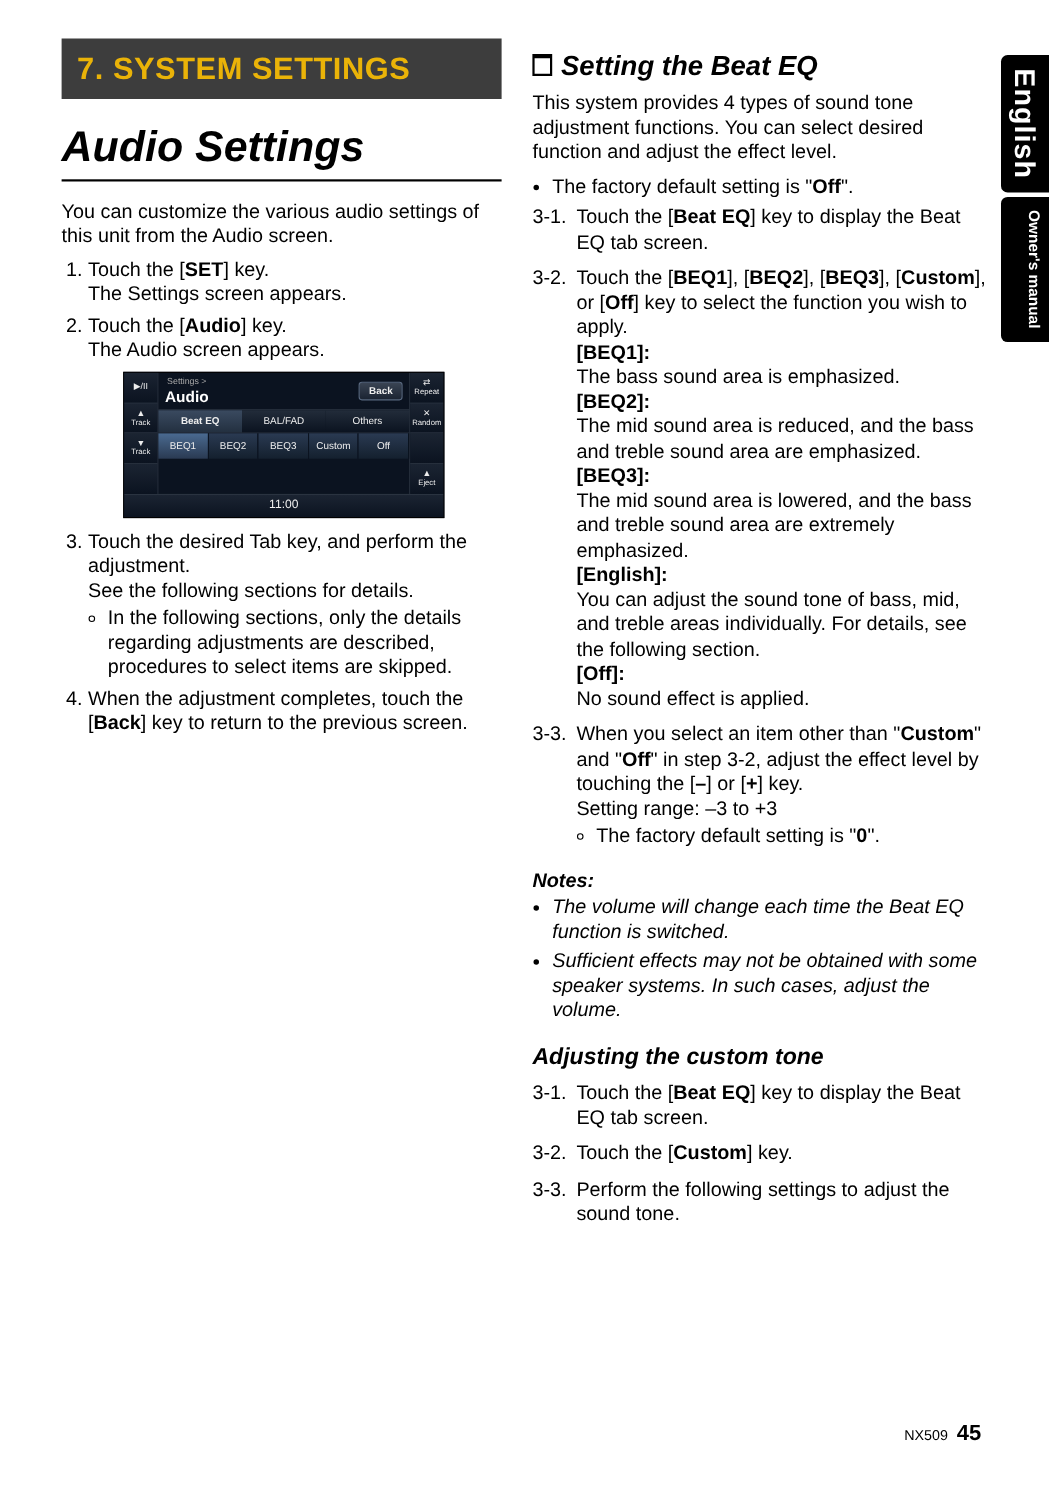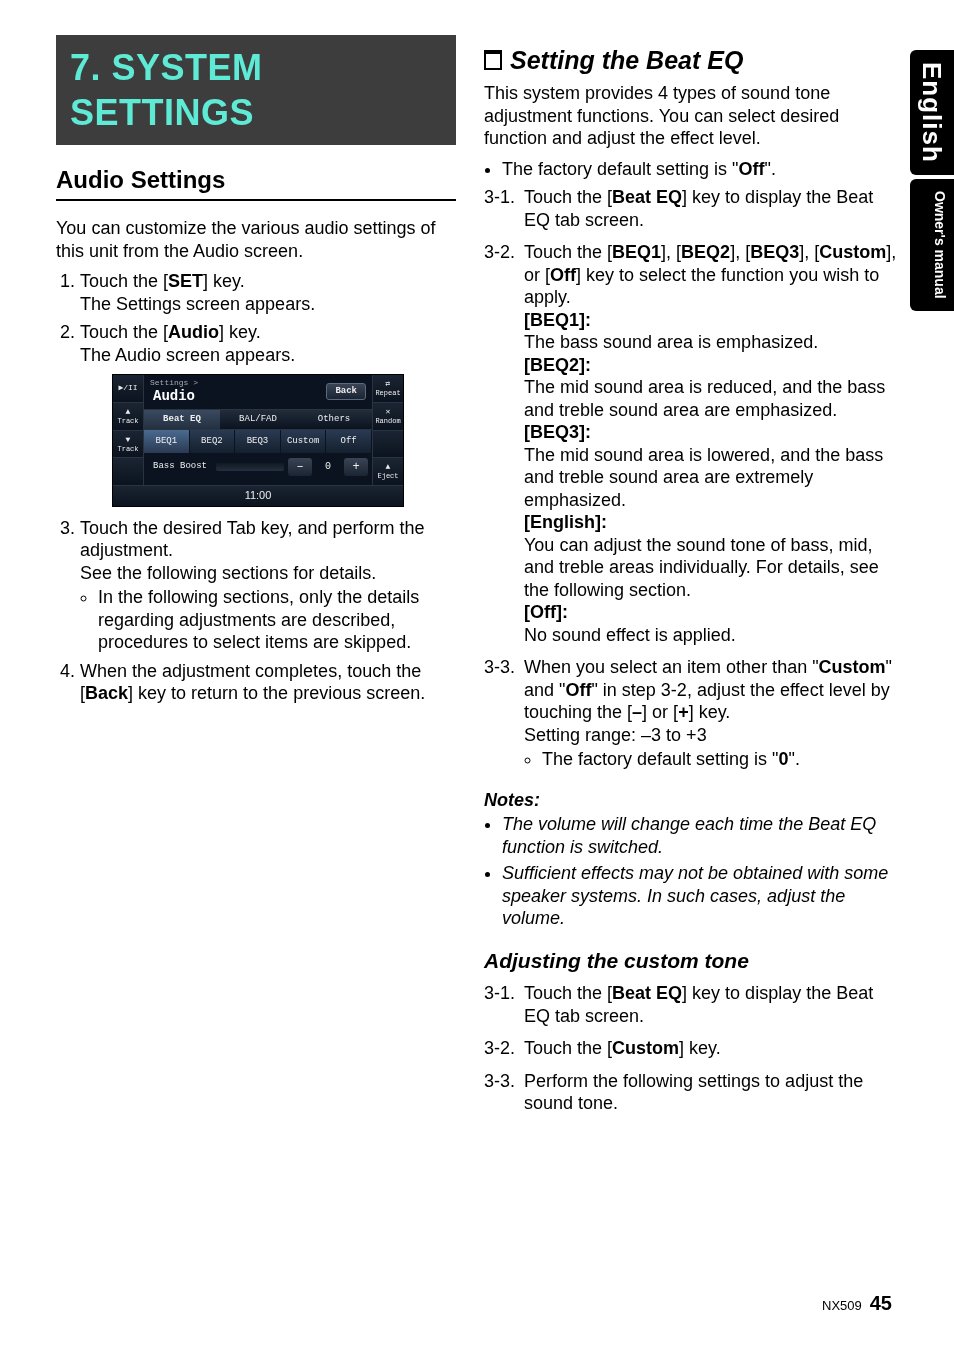--- a/index.html
+++ b/index.html
@@ -25,30 +25,31 @@
   display: flex;
   gap: 28px;
 }
 .col { flex: 1; min-width: 0; }
 .left-col { flex: 0 0 400px; }
 .right-col { flex: 1; }
 
 .chapter {
   display: block;
   background: #3d3d3d;
-  color: #5eead4;
-  font-size: 36px;
+  color: #eab308;
+  font-size: 28px;
   font-weight: bold;
   padding: 10px 14px 10px 14px;
   letter-spacing: 0.5px;
   margin-bottom: 20px;
 }
 .h2 {
-  font-weight: bold;
-  font-size: 24px;
+  font-style: italic;
+  font-weight: bold;
+  font-size: 39px;
   margin: 12px 0 4px 0;
 }
 .h2-rule { border: 0; border-top: 2px solid #000; margin: 2px 0 16px 0; }
 
 .h3 {
   font-style: italic;
   font-weight: bold;
   font-size: 25px;
   margin: 10px 0 6px 0;
 }
@@ -107,21 +108,21 @@
 
 .screenshot {
   width: 290px;
   background: #0b1320;
   border: 1px solid #000;
   color: #eee;
   font-size: 10px;
   margin: 8px 0 10px 32px;
   position: relative;
 }
-.row { display: flex; align-items: stretch; font-family: Liberation Mono, monospace; }
+.row { display: flex; align-items: stretch; }
 .sidebar {
   width: 30px;
   background: #0b1320;
   display: flex; flex-direction: column;
   border-right: 1px solid #2a3340;
 }
 .sbtn {
   flex: 1;
   border-top: 1px solid #2a3340;
   display: flex; align-items: center; justify-content: center;
@@ -213,27 +214,20 @@
                   <div class="tab">BAL/FAD</div>
                   <div class="tab">Others</div>
                 </div>
                 <div class="eqrow">
                   <div class="eqbtn sel">BEQ1</div>
                   <div class="eqbtn">BEQ2</div>
                   <div class="eqbtn">BEQ3</div>
                   <div class="eqbtn">Custom</div>
                   <div class="eqbtn">Off</div>
                 </div>
-                <div class="bassrow">
-                  <div class="basslabel">Bass Boost</div>
-                  <div class="sliderbg"></div>
-                  <div class="mini">–</div>
-                  <div class="val">0</div>
-                  <div class="mini">+</div>
-                </div>
                 <div class="emptyrow"></div>
               </div>
               <div class="rsidebar">
                 <div class="sbtn hdr">
                   <div style="text-align:center">
                     <div>⇄</div>
                     <div style="font-size:7px;">Repeat</div>
                   </div>
                 </div>
                 <div class="sbtn">

